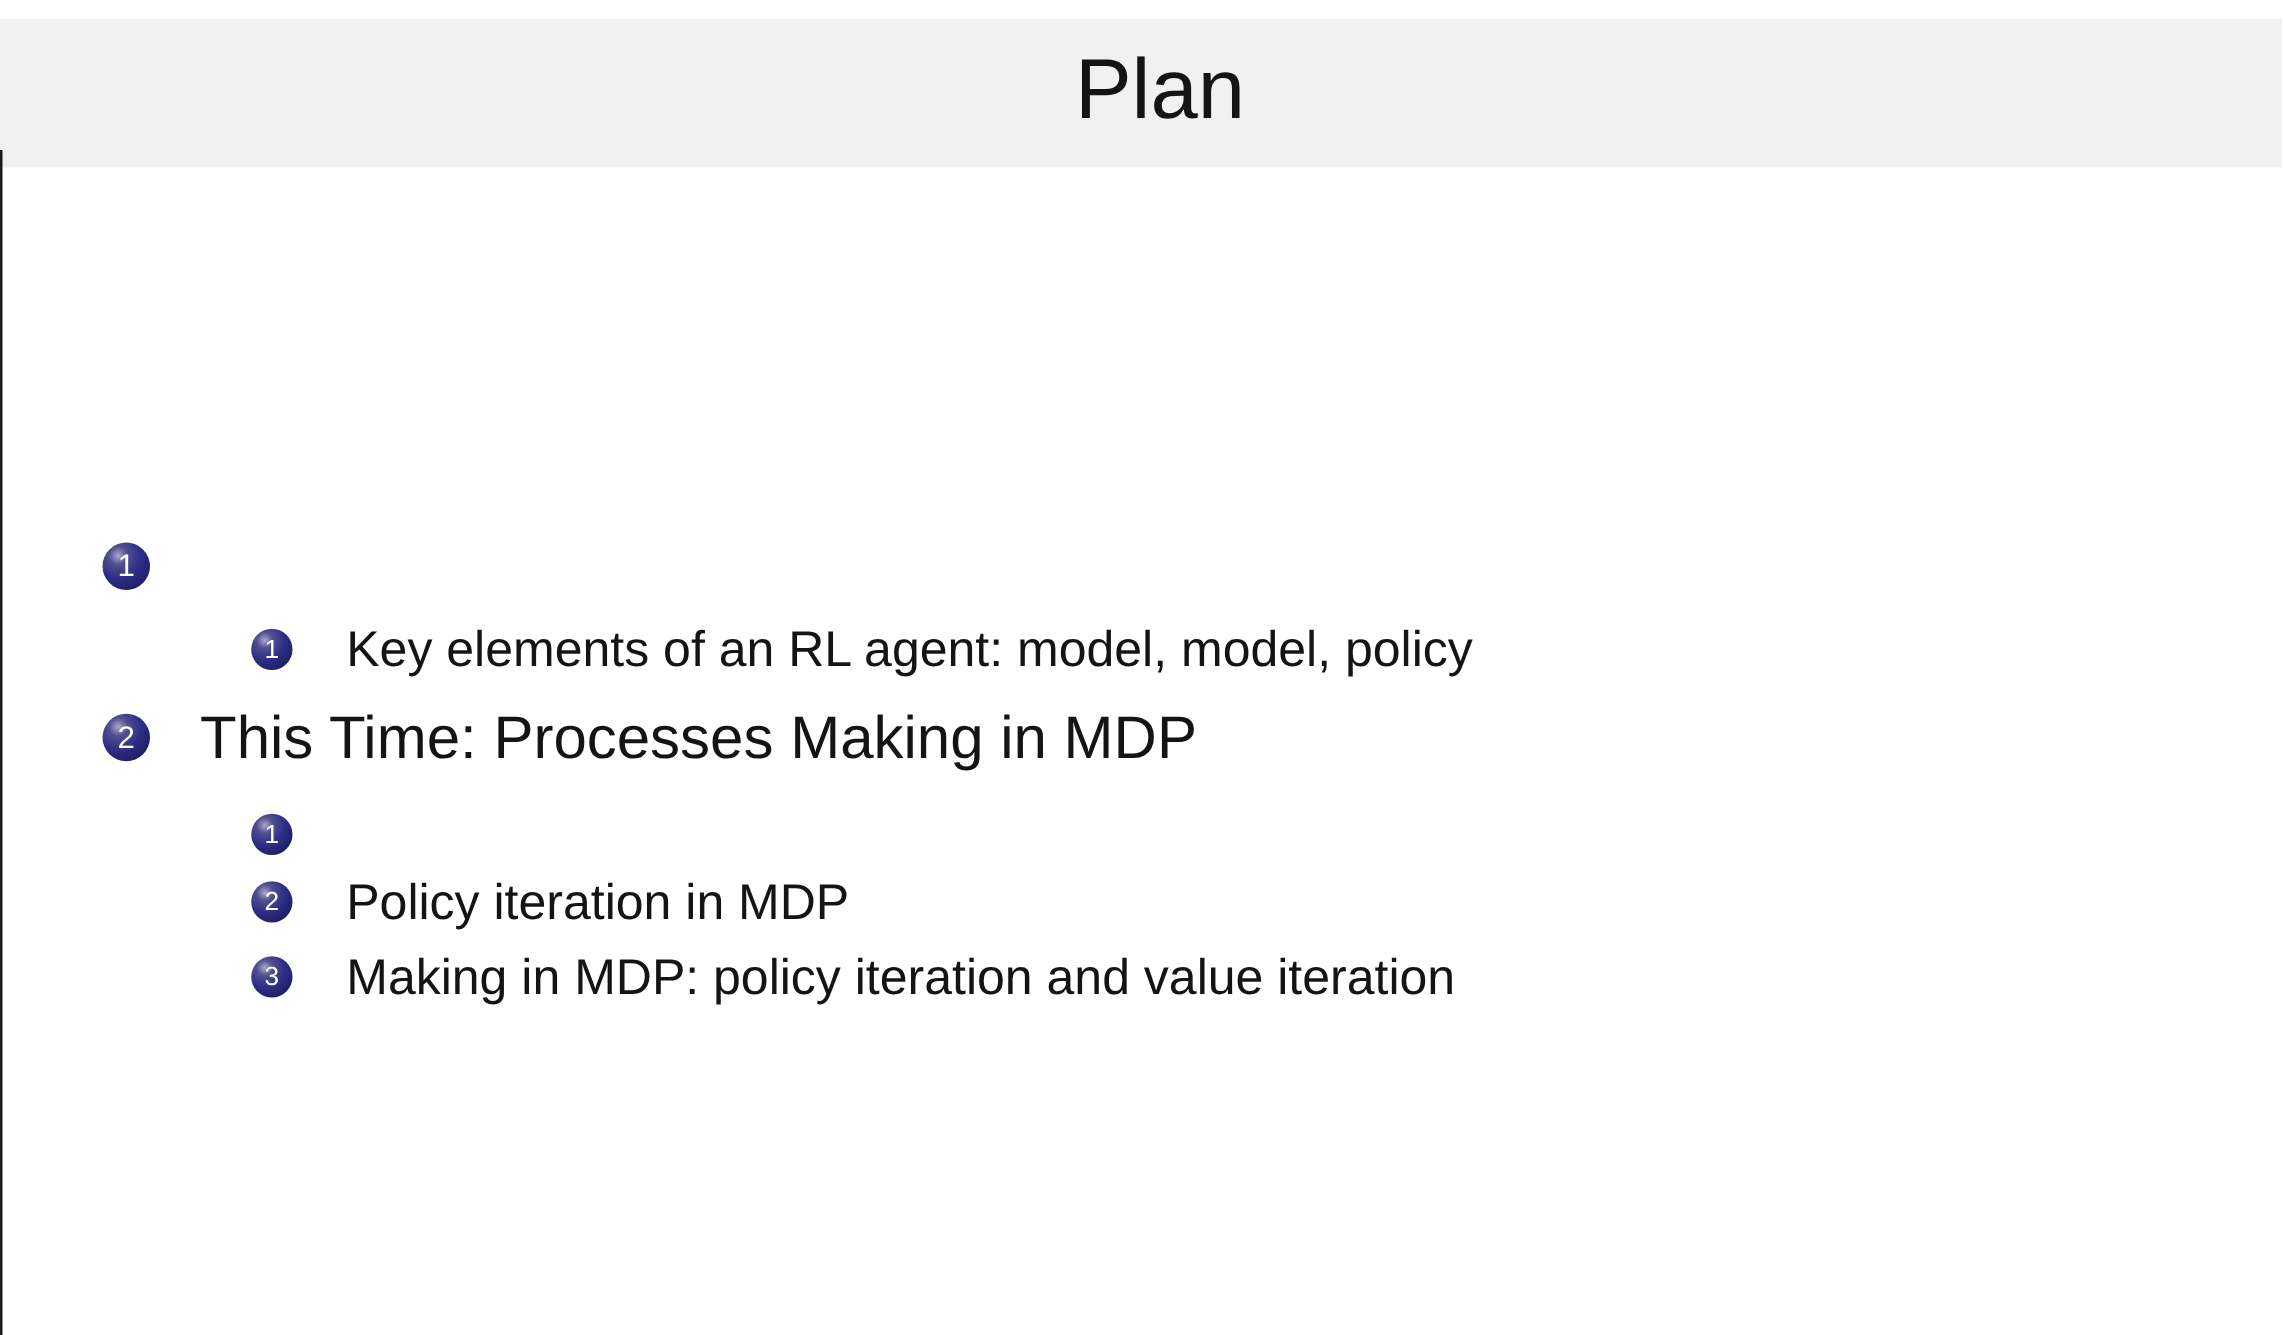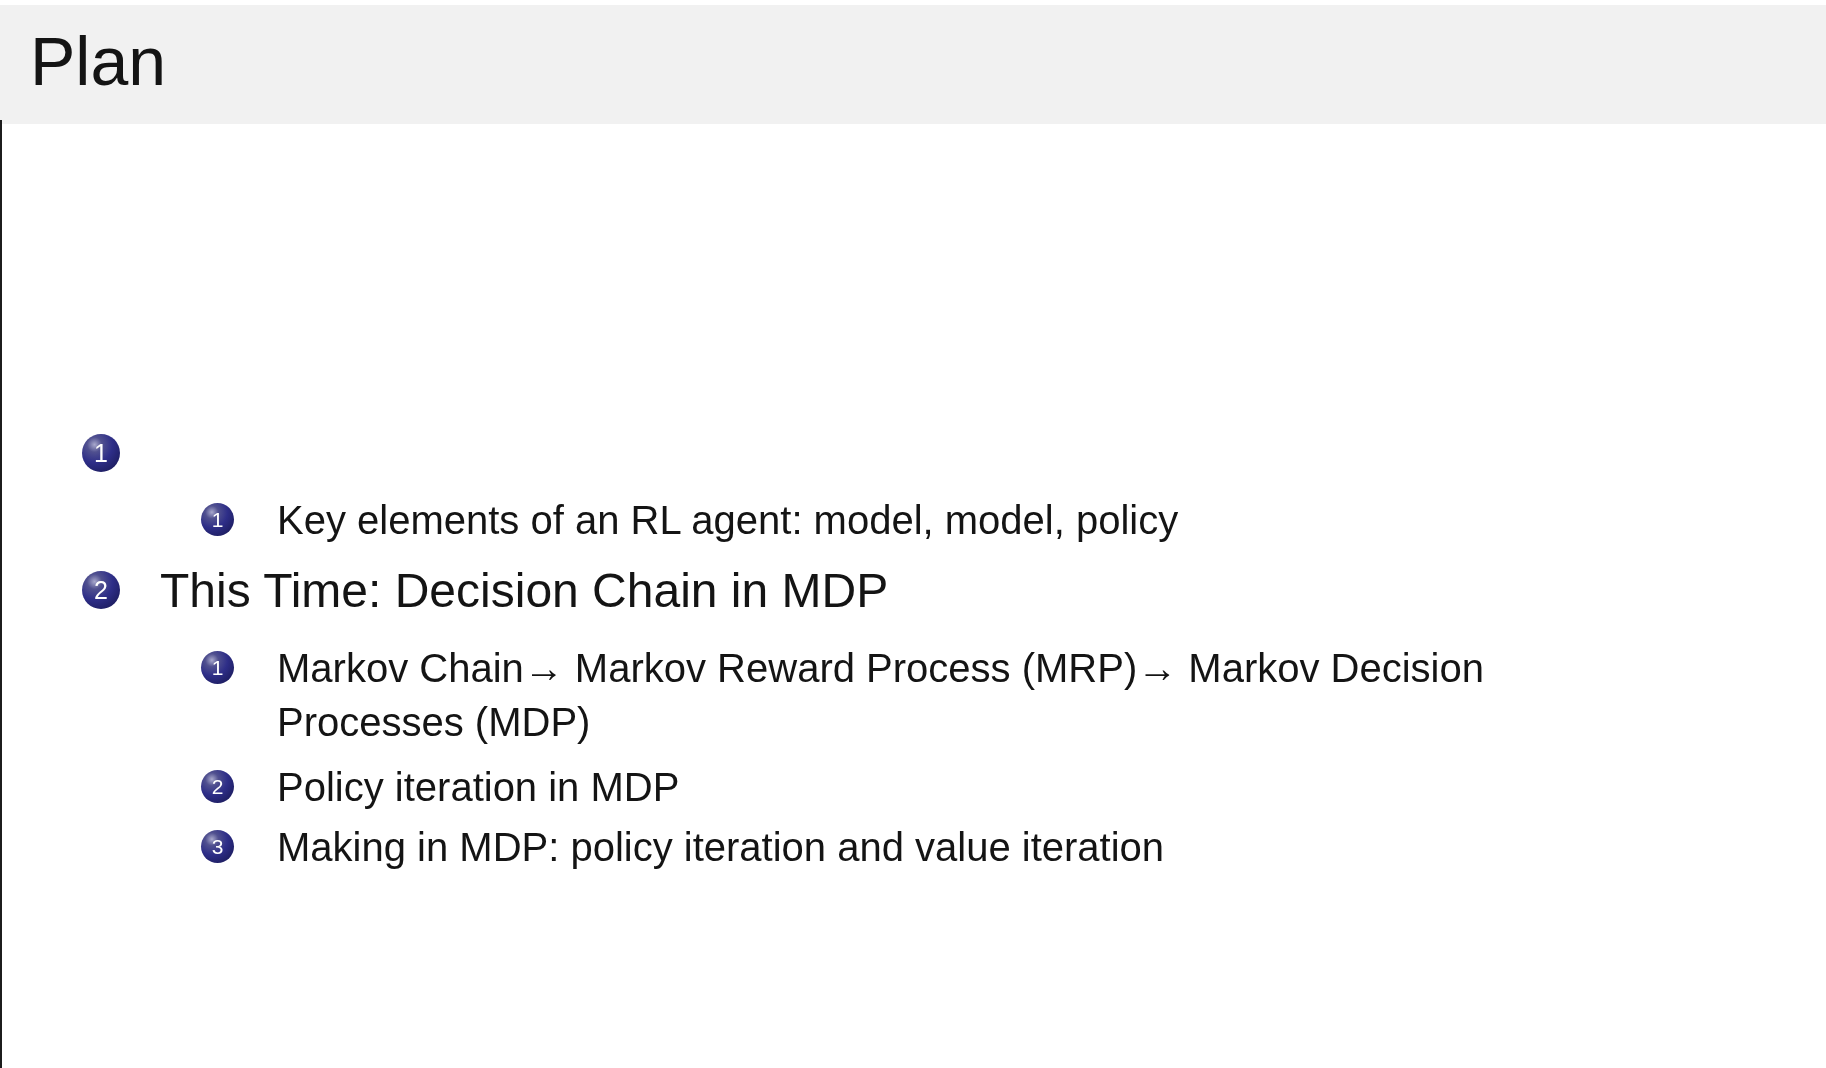--- a/index.html
+++ b/index.html
@@ -12,24 +12,25 @@
   .slide {
     position: relative;
     width: 1826px;
     height: 1068px;
     background: var(--body_bg, #ffffff);
     overflow: hidden;
   }
   
   .frametitle-bar {
     position: absolute;
-    top: 5px; left: 0;
+    top: 15px; left: 0;
     width: 100%;
     height: 119px;
     background: var(--header_bg, #f1f1f1);
+    text-align: center;
   }
   .frametitle-bar h1 {
     margin: 0;
     padding: 0 0 0 30px;
     font-size: 68px;
     font-weight: 400;
     line-height: 112px;
     color: var(--text, #141414);
     letter-spacing: 0;
   }
@@ -130,29 +131,27 @@
       <span class="ball">
         <span>1</span>
       </span>
       <span class="txt">Key elements of an RL agent: model, model, policy</span>
     </div>
 
     <div class="item l1">
       <span class="ball">
         <span>2</span>
       </span>
-      <span class="txt">This Time: Decision Chain in MDP</span>
+      <span class="txt">This Time: Processes Making in MDP</span>
     </div>
 
     <div class="item l2">
       <span class="ball">
         <span>1</span>
       </span>
-      <span class="txt">Markov Chain→ Markov Reward Process (MRP)→ Markov Decision
-Processes (MDP)</span>
     </div>
 
     <div class="item l2">
       <span class="ball">
         <span>2</span>
       </span>
       <span class="txt">Policy iteration in MDP</span>
     </div>
 
     <div class="item l2">

